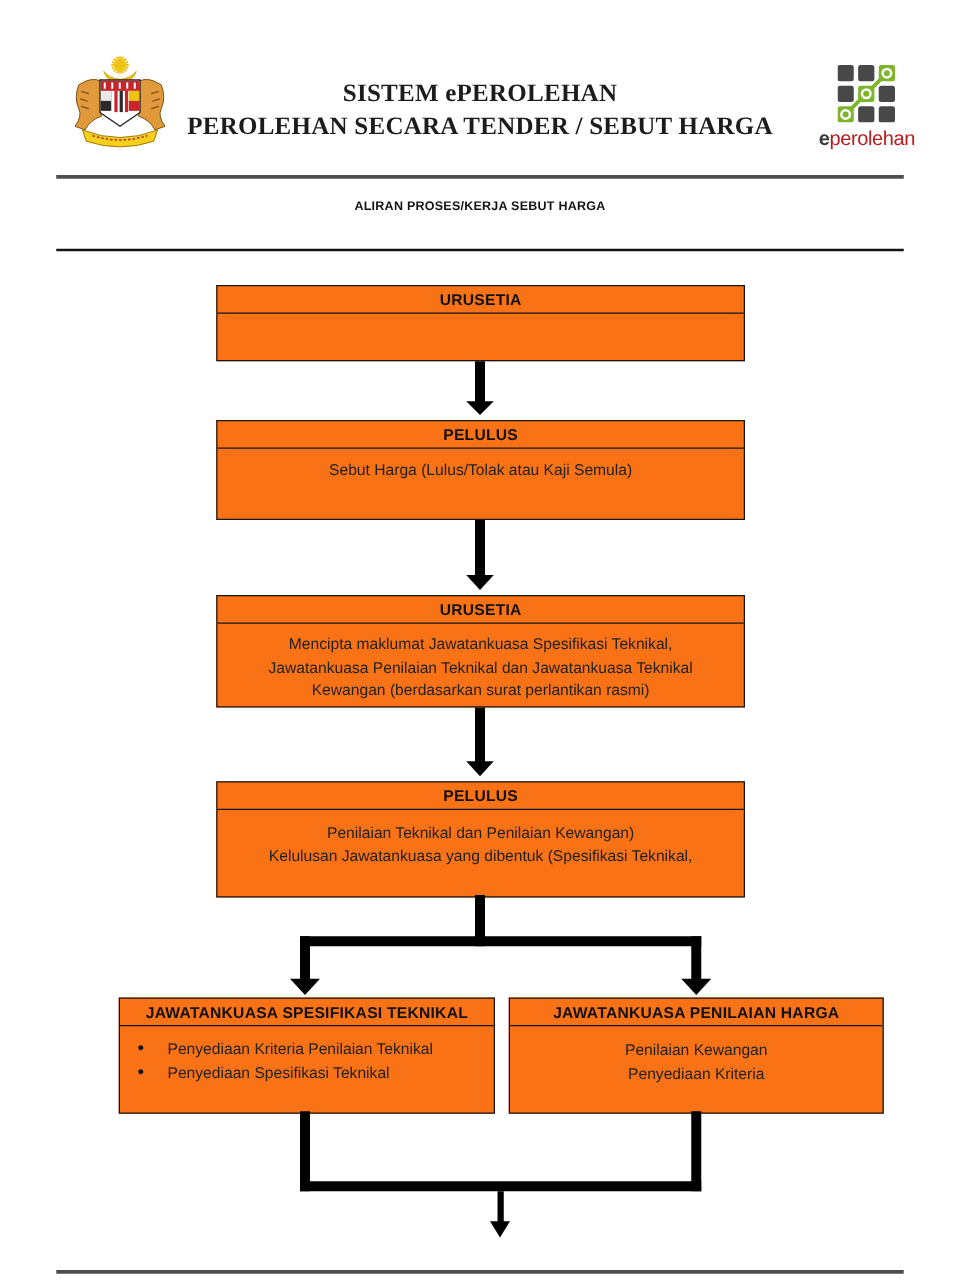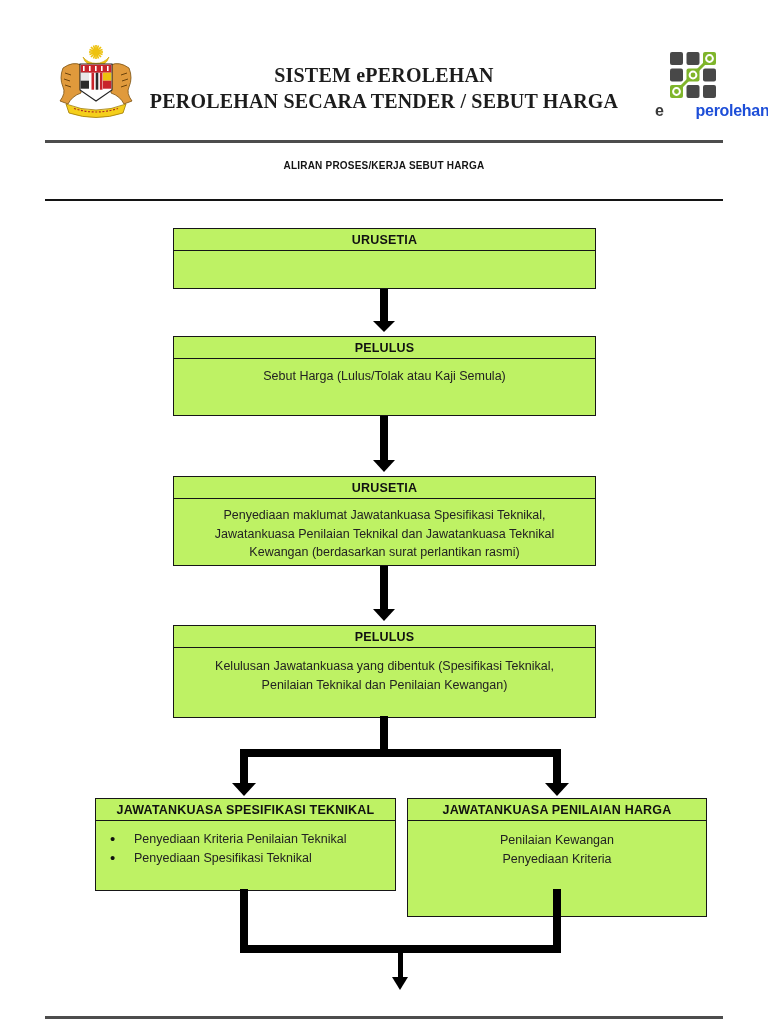--- a/index.html
+++ b/index.html
@@ -10,45 +10,45 @@
   .abs{position:absolute;}
 
   
   #coat-of-arms{left:54px;top:44px;width:84px;height:80px;}
   #doc-titles{left:0;right:0;top:62px;text-align:center;
     font-family:"Liberation Serif",serif;font-weight:700;font-size:20px;
     line-height:26px;color:#1c1c1c;letter-spacing:.2px;}
   #ep-logo{left:655px;top:52px;width:76px;text-align:center;}
   #ep-logo .ep-text{font-size:16px;letter-spacing:-.3px;margin-top:1px;line-height:16px;}
   #ep-logo .ep-text b{color:#3a3a3a;font-weight:700;}
-  #ep-logo .ep-text span{color:#1d4ed8;font-weight:700;margin-left:32px;}
+  #ep-logo .ep-text span{color:#b91c1c;font-weight:400;}
 
   .rule{left:45px;width:678px;background:#4d4d4d;}
   #rule-top{top:140px;height:2.5px;}
   #rule-mid{top:199px;height:1.7px;background:#141414;}
   #rule-bottom{top:1016px;height:2.5px;}
 
   #section-title{left:0;right:0;top:160px;text-align:center;
     font-weight:700;font-size:10px;color:#141414;letter-spacing:.2px;}
 
   
-  .fc-box{position:absolute;background:#bef264;border:1.6px solid #161616;box-sizing:border-box;}
+  .fc-box{position:absolute;background:#f97316;border:1.6px solid #161616;box-sizing:border-box;}
   .fc-header{border-bottom:1.6px solid #161616;text-align:center;font-weight:700;
     font-size:12.5px;color:#111;padding:4px 2px 3px;letter-spacing:.2px;}
   .fc-body{font-size:12.5px;color:#222;text-align:center;line-height:18.5px;}
   #box1{left:173px;top:228px;width:423px;height:61px;}
   #box1 .fc-body{padding-top:10px;}
   #box2{left:173px;top:336px;width:423px;height:80px;}
   #box2 .fc-body{padding-top:8px;}
   #box3{left:173px;top:476px;width:423px;height:90px;}
   #box3 .fc-body{padding-top:7px;}
   #box4{left:173px;top:625px;width:423px;height:93px;}
   #box4 .fc-body{padding-top:9px;}
   #box5{left:95px;top:798px;width:301px;height:93px;}
-  #box6{left:407px;top:798px;width:300px;height:119px;}
+  #box6{left:407px;top:798px;width:300px;height:93px;}
   #box6 .fc-body{padding-top:10px;}
   .bullets{margin:9px 0 0 0;padding:0 0 0 14px;list-style:none;text-align:left;
     font-size:12.5px;line-height:19px;color:#222;}
   .bullets li{position:relative;padding-left:24px;}
   .bullets li::before{content:"\2022";position:absolute;left:0;top:-1px;font-size:15px;color:#111;}
 
   
   .vbar,.hbar{position:absolute;background:#000;}
   .ahead{position:absolute;width:0;height:0;border-style:solid;
     border-color:#000 transparent transparent transparent;}
@@ -172,34 +172,34 @@
     <div>Sebut Harga (Lulus/Tolak atau Kaji Semula)</div>
   </div>
 </div>
 
 <div class="vbar" id="a2s"></div>
 <div class="ahead" id="a2h"></div>
 
 <div class="fc-box" id="box3">
   <div class="fc-header">URUSETIA</div>
   <div class="fc-body">
-    <div>Penyediaan maklumat Jawatankuasa Spesifikasi Teknikal,</div>
+    <div>Mencipta maklumat Jawatankuasa Spesifikasi Teknikal,</div>
     <div>Jawatankuasa Penilaian Teknikal dan Jawatankuasa Teknikal</div>
     <div>Kewangan (berdasarkan surat perlantikan rasmi)</div>
   </div>
 </div>
 
 <div class="vbar" id="a3s"></div>
 <div class="ahead" id="a3h"></div>
 
 <div class="fc-box" id="box4">
   <div class="fc-header">PELULUS</div>
   <div class="fc-body">
+    <div>Penilaian Teknikal dan Penilaian Kewangan)</div>
     <div>Kelulusan Jawatankuasa yang dibentuk (Spesifikasi Teknikal,</div>
-    <div>Penilaian Teknikal dan Penilaian Kewangan)</div>
   </div>
 </div>
 
 <div class="vbar" id="splitstub"></div>
 <div class="hbar" id="splitbar"></div>
 <div class="vbar" id="bls"></div>
 <div class="ahead" id="blh"></div>
 <div class="vbar" id="brs"></div>
 <div class="ahead" id="brh"></div>
 

